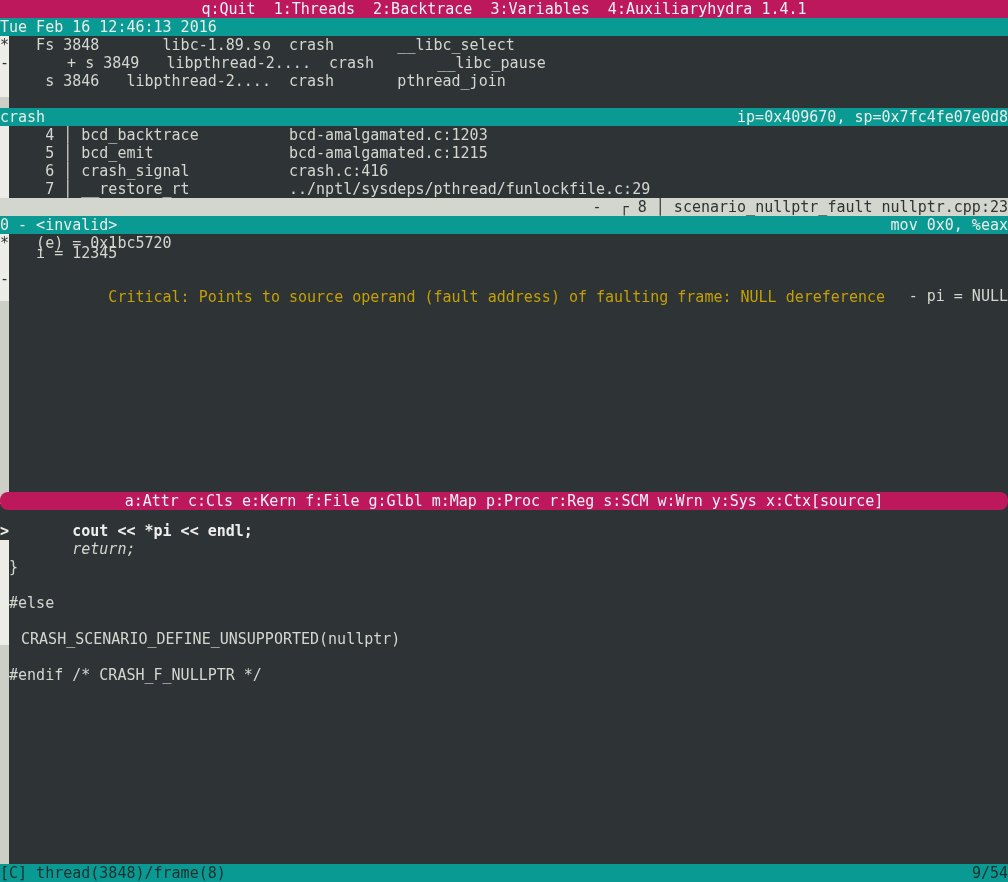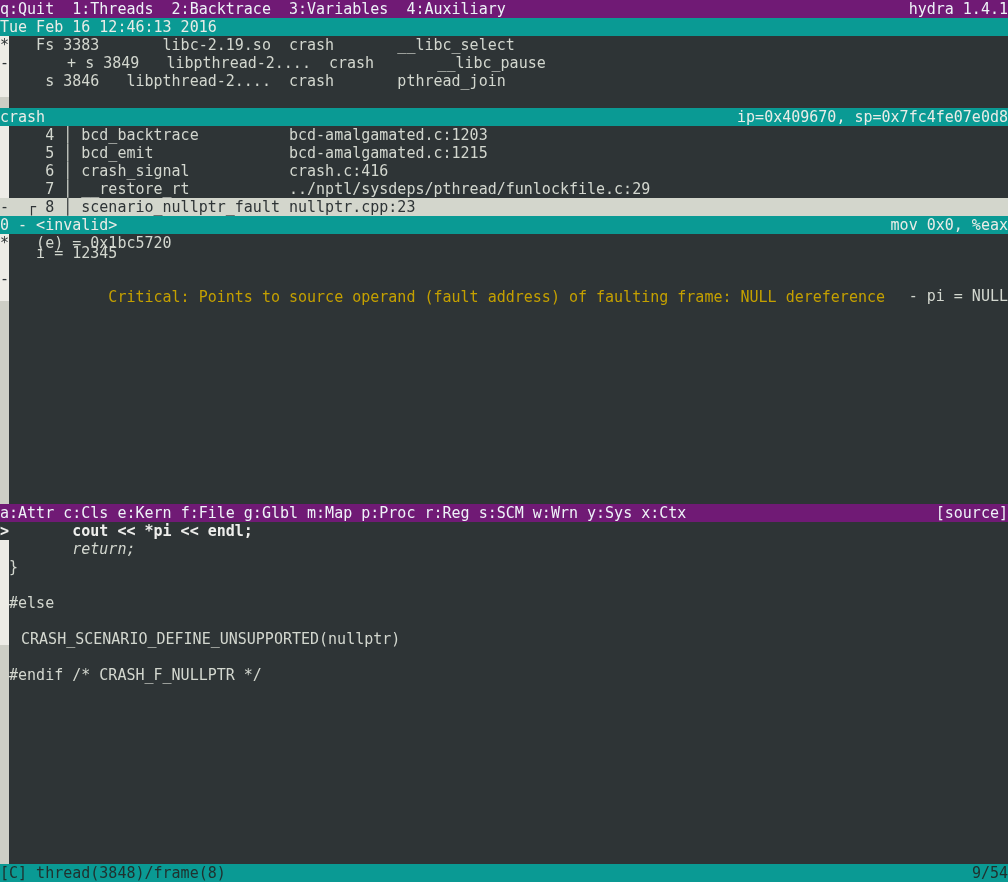--- a/index.html
+++ b/index.html
@@ -3,21 +3,21 @@
 <meta charset="utf-8">
 <style>
   html,body{margin:0;padding:0;background:#2e3436;}
   .screen{
     position:relative;width:1008px;height:882px;overflow:hidden;
     background:#2e3436;color:#d3d7cf;
     font-family:"DejaVu Sans Mono",monospace;font-size:15px;line-height:18px;
   }
   .row{position:absolute;left:0;width:1008px;height:18px;white-space:pre;z-index:2;}
   .bar{display:flex;justify-content:space-between;align-items:center;z-index:4;}
-  .bar-blue{background:#701a75;color:#eef2f8;}
+  .bar-blue{background:#be185d;color:#eef2f8;justify-content:center;}
   .bar-teal{background:#0a9a94;color:#e9ece7;}
   .bar-teal.darktext{color:#20312f;}
   .pre{white-space:pre;}
   .strip{position:absolute;left:0;width:9px;z-index:1;}
   .strip.thumb{background:#edece6;}
   .strip.track{background:#cdcec5;}
   .gmark{position:absolute;left:0;width:9px;height:18px;color:#2e3436;z-index:3;white-space:pre;text-align:left;}
   .hl{background:#d3d6cc;color:#2e3436;z-index:3;}
   .warn{color:#c4a000;}
   .boldline{font-weight:bold;color:#eeeeec;}
@@ -40,55 +40,55 @@
   <div class="row bar bar-blue" style="top:0;">
     <span class="pre" id="menu-items"><span class="menu-item">q:Quit</span>  <span class="menu-item">1:Threads</span>  <span class="menu-item">2:Backtrace</span>  <span class="menu-item">3:Variables</span>  <span class="menu-item">4:Auxiliary</span></span>
     <span>hydra 1.4.1</span>
   </div>
 
   <div class="row bar bar-teal" style="top:18px;">
     <span>Tue Feb 16 12:46:13 2016</span>
   </div>
 
   <div id="threads">
-      <div class="row pre" style="top: 36px;">    Fs 3383       libc-2.19.so  crash       __libc_select</div>
+      <div class="row pre" style="top: 36px;">    Fs 3848       libc-1.89.so  crash       __libc_select</div>
       <div class="gmark" style="top: 36px;">*</div>
       <div class="row pre" style="top: 54px; margin-left: 40px;">   + s 3849   libpthread-2....  crash       __libc_pause</div>
       <div class="gmark" style="top: 54px;">-</div>
       <div class="row pre" style="top: 72px;">     s 3846   libpthread-2....  crash       pthread_join</div>
     </div>
 
   <div class="row bar bar-teal" style="top:108px;">
     <span>crash</span>
     <span>ip=0x409670, sp=0x7fc4fe07e0d8</span>
   </div>
 
   <div id="frames">
       <div class="row pre" style="top: 126px;">     4 │ bcd_backtrace          bcd-amalgamated.c:1203</div>
       <div class="row pre" style="top: 144px;">     5 │ bcd_emit               bcd-amalgamated.c:1215</div>
       <div class="row pre" style="top: 162px;">     6 │ crash_signal           crash.c:416</div>
       <div class="row pre" style="top: 180px;">     7 │ __restore_rt           ../nptl/sysdeps/pthread/funlockfile.c:29</div>
-      <div class="row pre hl" style="top: 198px;">-  ┌ 8 │ scenario_nullptr_fault nullptr.cpp:23</div>
+      <div class="row pre hl" style="top: 198px; text-align: right;">-  ┌ 8 │ scenario_nullptr_fault nullptr.cpp:23</div>
     </div>
 
   <div class="row bar bar-teal" style="top:216px;">
     <span>0 - &lt;invalid&gt;</span>
     <span>mov 0x0, %eax</span>
   </div>
 
   <div id="vars">
       <div class="row pre" style="top: 234px;">    (e) = 0x1bc5720</div>
       <div class="gmark" style="top: 234px;">*</div>
       <div class="row pre" style="top: 244px;">    i = 12345</div>
       <div class="row pre" style="top: 287px; text-align: right;">   - pi = NULL</div>
       <div class="gmark" style="top: 270px;">-</div>
       <div class="row pre warn" style="top: 288px;">            Critical: Points to source operand (fault address) of faulting frame: NULL dereference</div>
     </div>
 
-  <div class="row bar bar-blue" style="top:504px;">
+  <div class="row bar bar-blue" style="top:492px;border-radius:8px;">
     <span class="pre" id="key-items"><span class="key-item">a:Attr</span> <span class="key-item">c:Cls</span> <span class="key-item">e:Kern</span> <span class="key-item">f:File</span> <span class="key-item">g:Glbl</span> <span class="key-item">m:Map</span> <span class="key-item">p:Proc</span> <span class="key-item">r:Reg</span> <span class="key-item">s:SCM</span> <span class="key-item">w:Wrn</span> <span class="key-item">y:Sys</span> <span class="key-item">x:Ctx</span></span>
     <span>[source]</span>
   </div>
 
   <div id="source">
       <div class="row pre boldline" style="top: 522px;">        cout &lt;&lt; *pi &lt;&lt; endl;<span class="src-marker">&gt;</span></div>
       <div class="row pre" style="top: 540px; font-style: italic;">        return;</div>
       <div class="row pre" style="top: 558px;"> }</div>
       <div class="row pre" style="top: 576px;"></div>
       <div class="row pre" style="top: 594px;"> #else</div>

